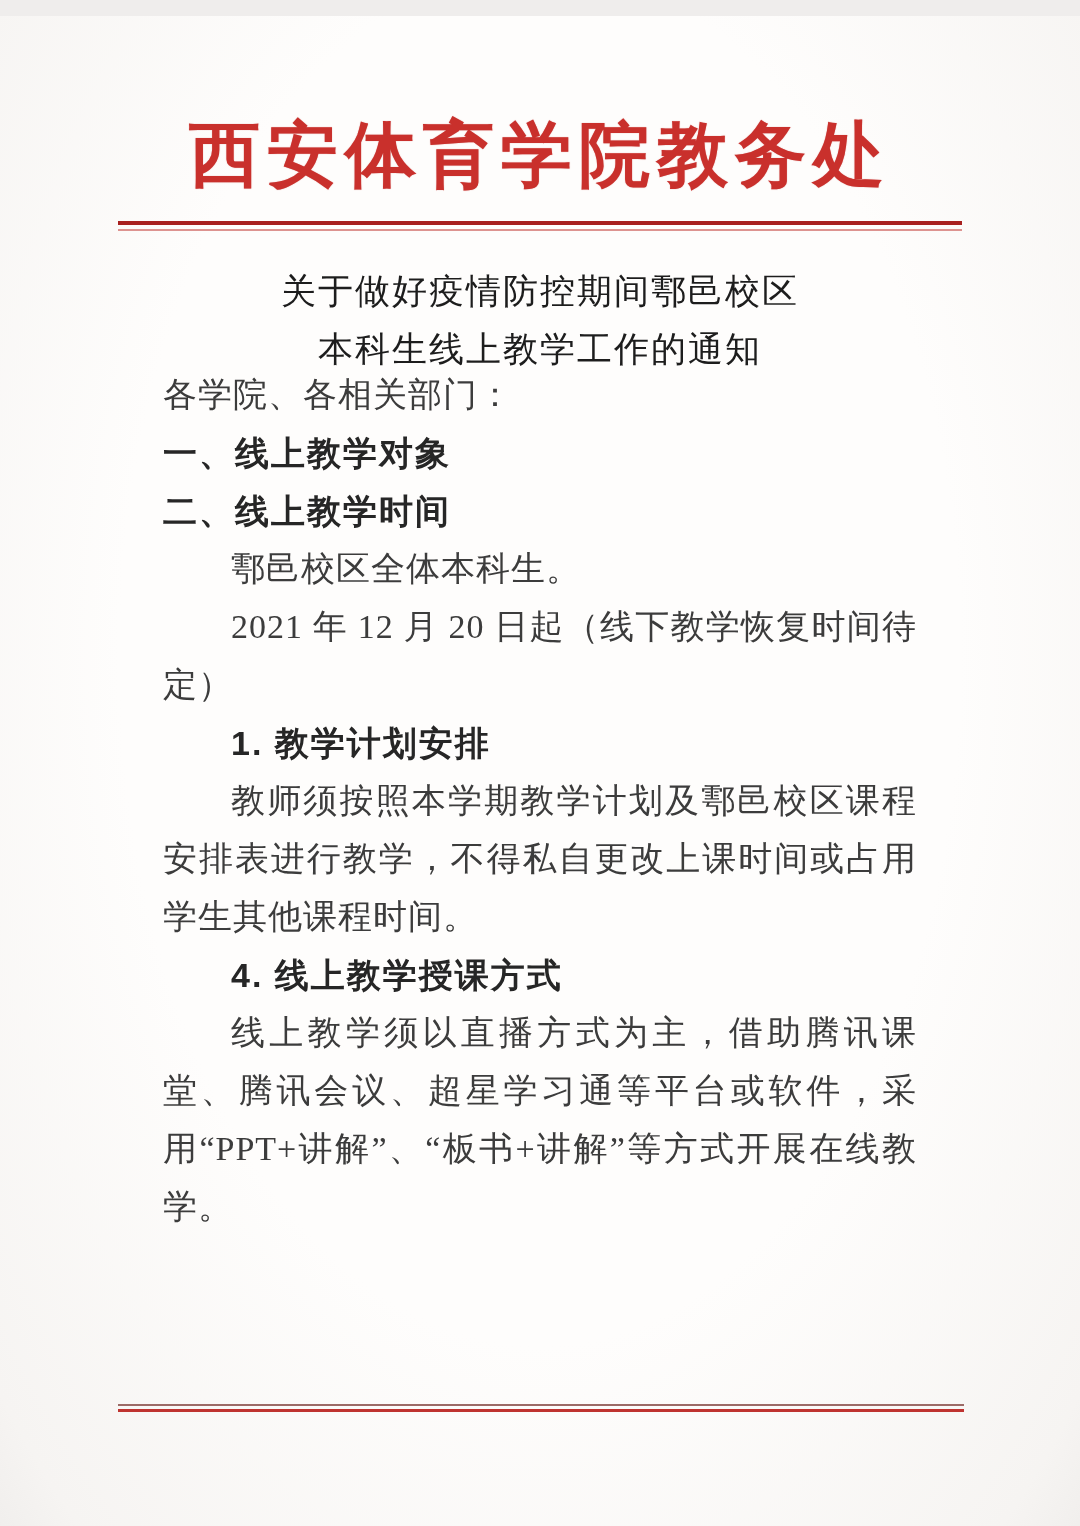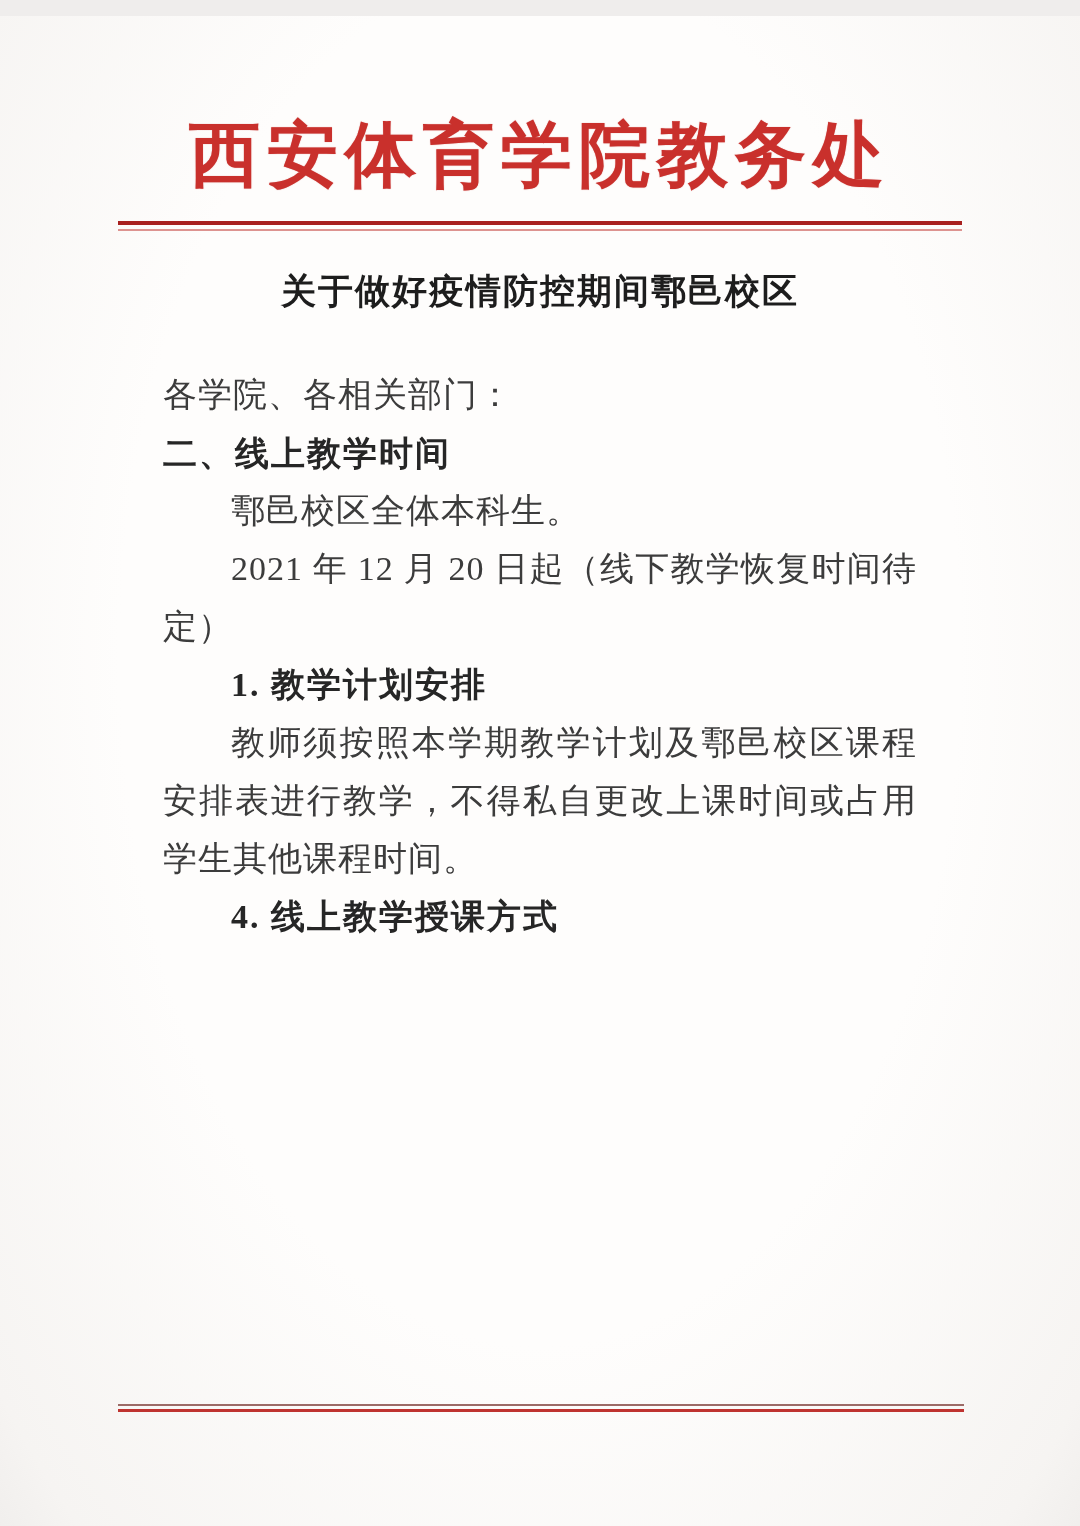--- a/index.html
+++ b/index.html
@@ -45,21 +45,21 @@
     margin-top: 4px;
     background: var(--rule-light-red, #dd9390);
   }
   .doc-title {
     position: absolute;
     top: 246px;
     left: 0;
     width: 100%;
     text-align: center;
     font-family: "Liberation Sans", "DejaVu Sans", sans-serif;
-    font-weight: 700;
+    font-weight: 400;
     font-size: 35px;
     line-height: 58px;
     letter-spacing: 2px;
     color: var(--title-text, #1d1d1d);
   }
   .doc-body {
     position: absolute;
     top: 350px;
     left: 163px;
     width: 754px;
@@ -78,21 +78,21 @@
     text-indent: 2em;
     text-align: justify;
   }
   .doc-body .heading {
     font-family: "Liberation Sans", "DejaVu Sans", sans-serif;
     font-weight: 700;
     color: #262626;
     letter-spacing: 2px;
   }
   .doc-body .subheading {
-    font-family: Liberation Serif, serif;
+    font-family: Liberation Sans, sans-serif;
     font-weight: 700;
     color: #262626;
     text-indent: 2em;
     letter-spacing: 2px;
   }
   .footer-rule {
     position: absolute;
     top: 1388px;
     left: 118px;
     width: 846px;
@@ -114,30 +114,33 @@
 
   <div class="org-header">西安体育学院教务处</div>
 
   <div class="header-rule">
     <div class="rule-thick"></div>
     <div class="rule-thin"></div>
   </div>
 
   <div class="doc-title">
     <div>关于做好疫情防控期间鄠邑校区</div>
+    <div>本科生线上教学工作的通知</div>
   </div>
 
   <div class="doc-body" id="doc-body">
       <div class="blk salutation">各学院、各相关部门：</div>
+      <div class="blk heading">一、线上教学对象</div>
       <div class="blk heading">二、线上教学时间</div>
       <div class="blk paragraph">鄠邑校区全体本科生。</div>
       <div class="blk paragraph">2021 年 12 月 20 日起（线下教学恢复时间待定）</div>
       <div class="blk subheading">1. 教学计划安排</div>
       <div class="blk paragraph">教师须按照本学期教学计划及鄠邑校区课程安排表进行教学，不得私自更改上课时间或占用学生其他课程时间。</div>
       <div class="blk subheading">4. 线上教学授课方式</div>
+      <div class="blk paragraph">线上教学须以直播方式为主，借助腾讯课堂、腾讯会议、超星学习通等平台或软件，采用“PPT+讲解”、“板书+讲解”等方式开展在线教学。</div>
     </div>
 
   <div class="footer-rule">
     <div class="rule-thin2"></div>
     <div class="rule-thick2"></div>
   </div>
 
 </div>
 
 </body></html>

